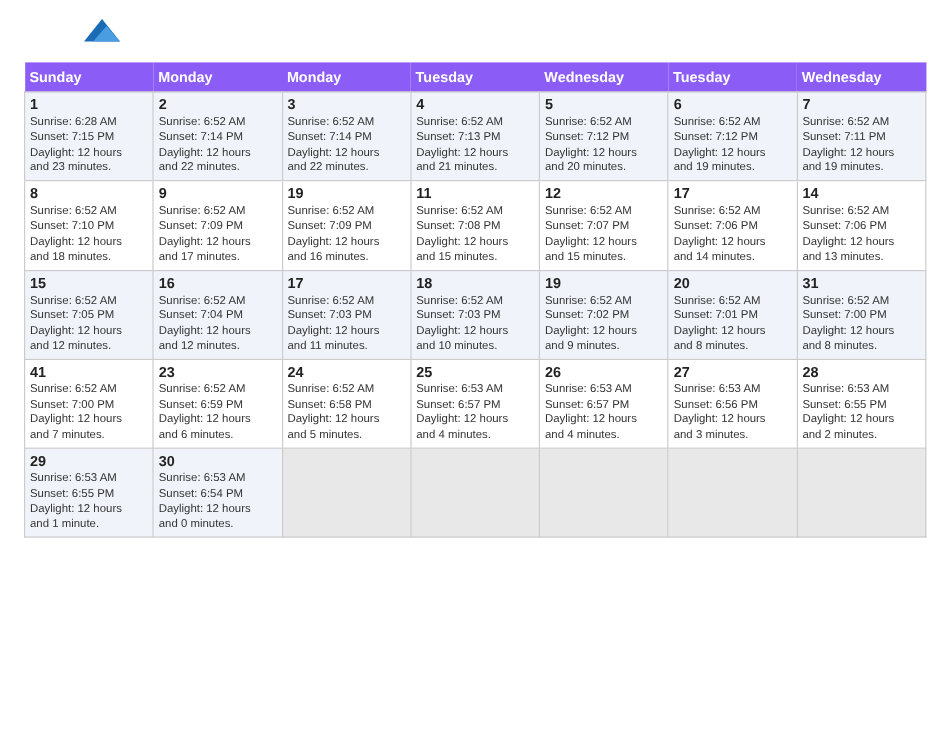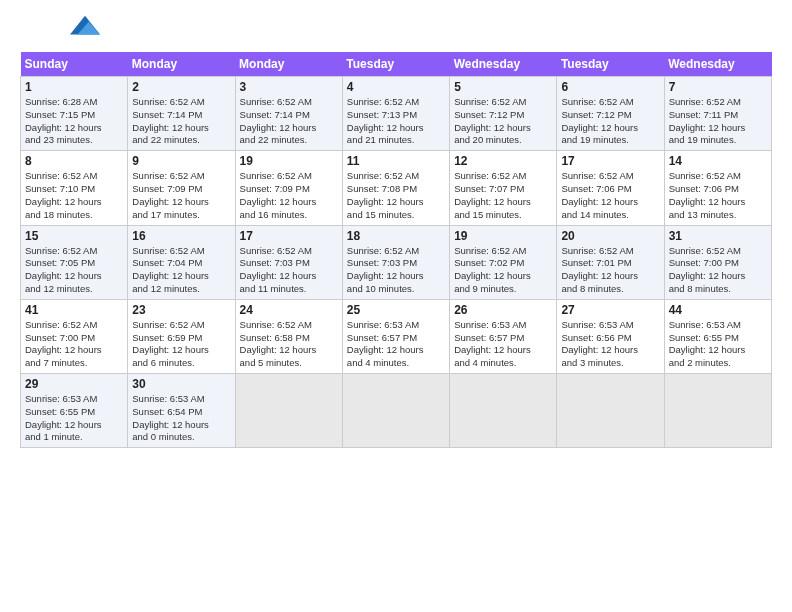--- a/index.html
+++ b/index.html
@@ -319,21 +319,21 @@
 and 4 minutes.</div>
           </td>
           <td>
             <span class="day-num">27</span>
             <div class="day-info" style="white-space: pre-line;">Sunrise: 6:53 AM
 Sunset: 6:56 PM
 Daylight: 12 hours
 and 3 minutes.</div>
           </td>
           <td>
-            <span class="day-num">44</span>
+            <span class="day-num">28</span>
             <div class="day-info" style="white-space: pre-line;">Sunrise: 6:53 AM
 Sunset: 6:55 PM
 Daylight: 12 hours
 and 2 minutes.</div>
           </td>
         </tr>
         <tr>
           <td>
             <span class="day-num">29</span>
             <div class="day-info" style="white-space: pre-line;">Sunrise: 6:53 AM

